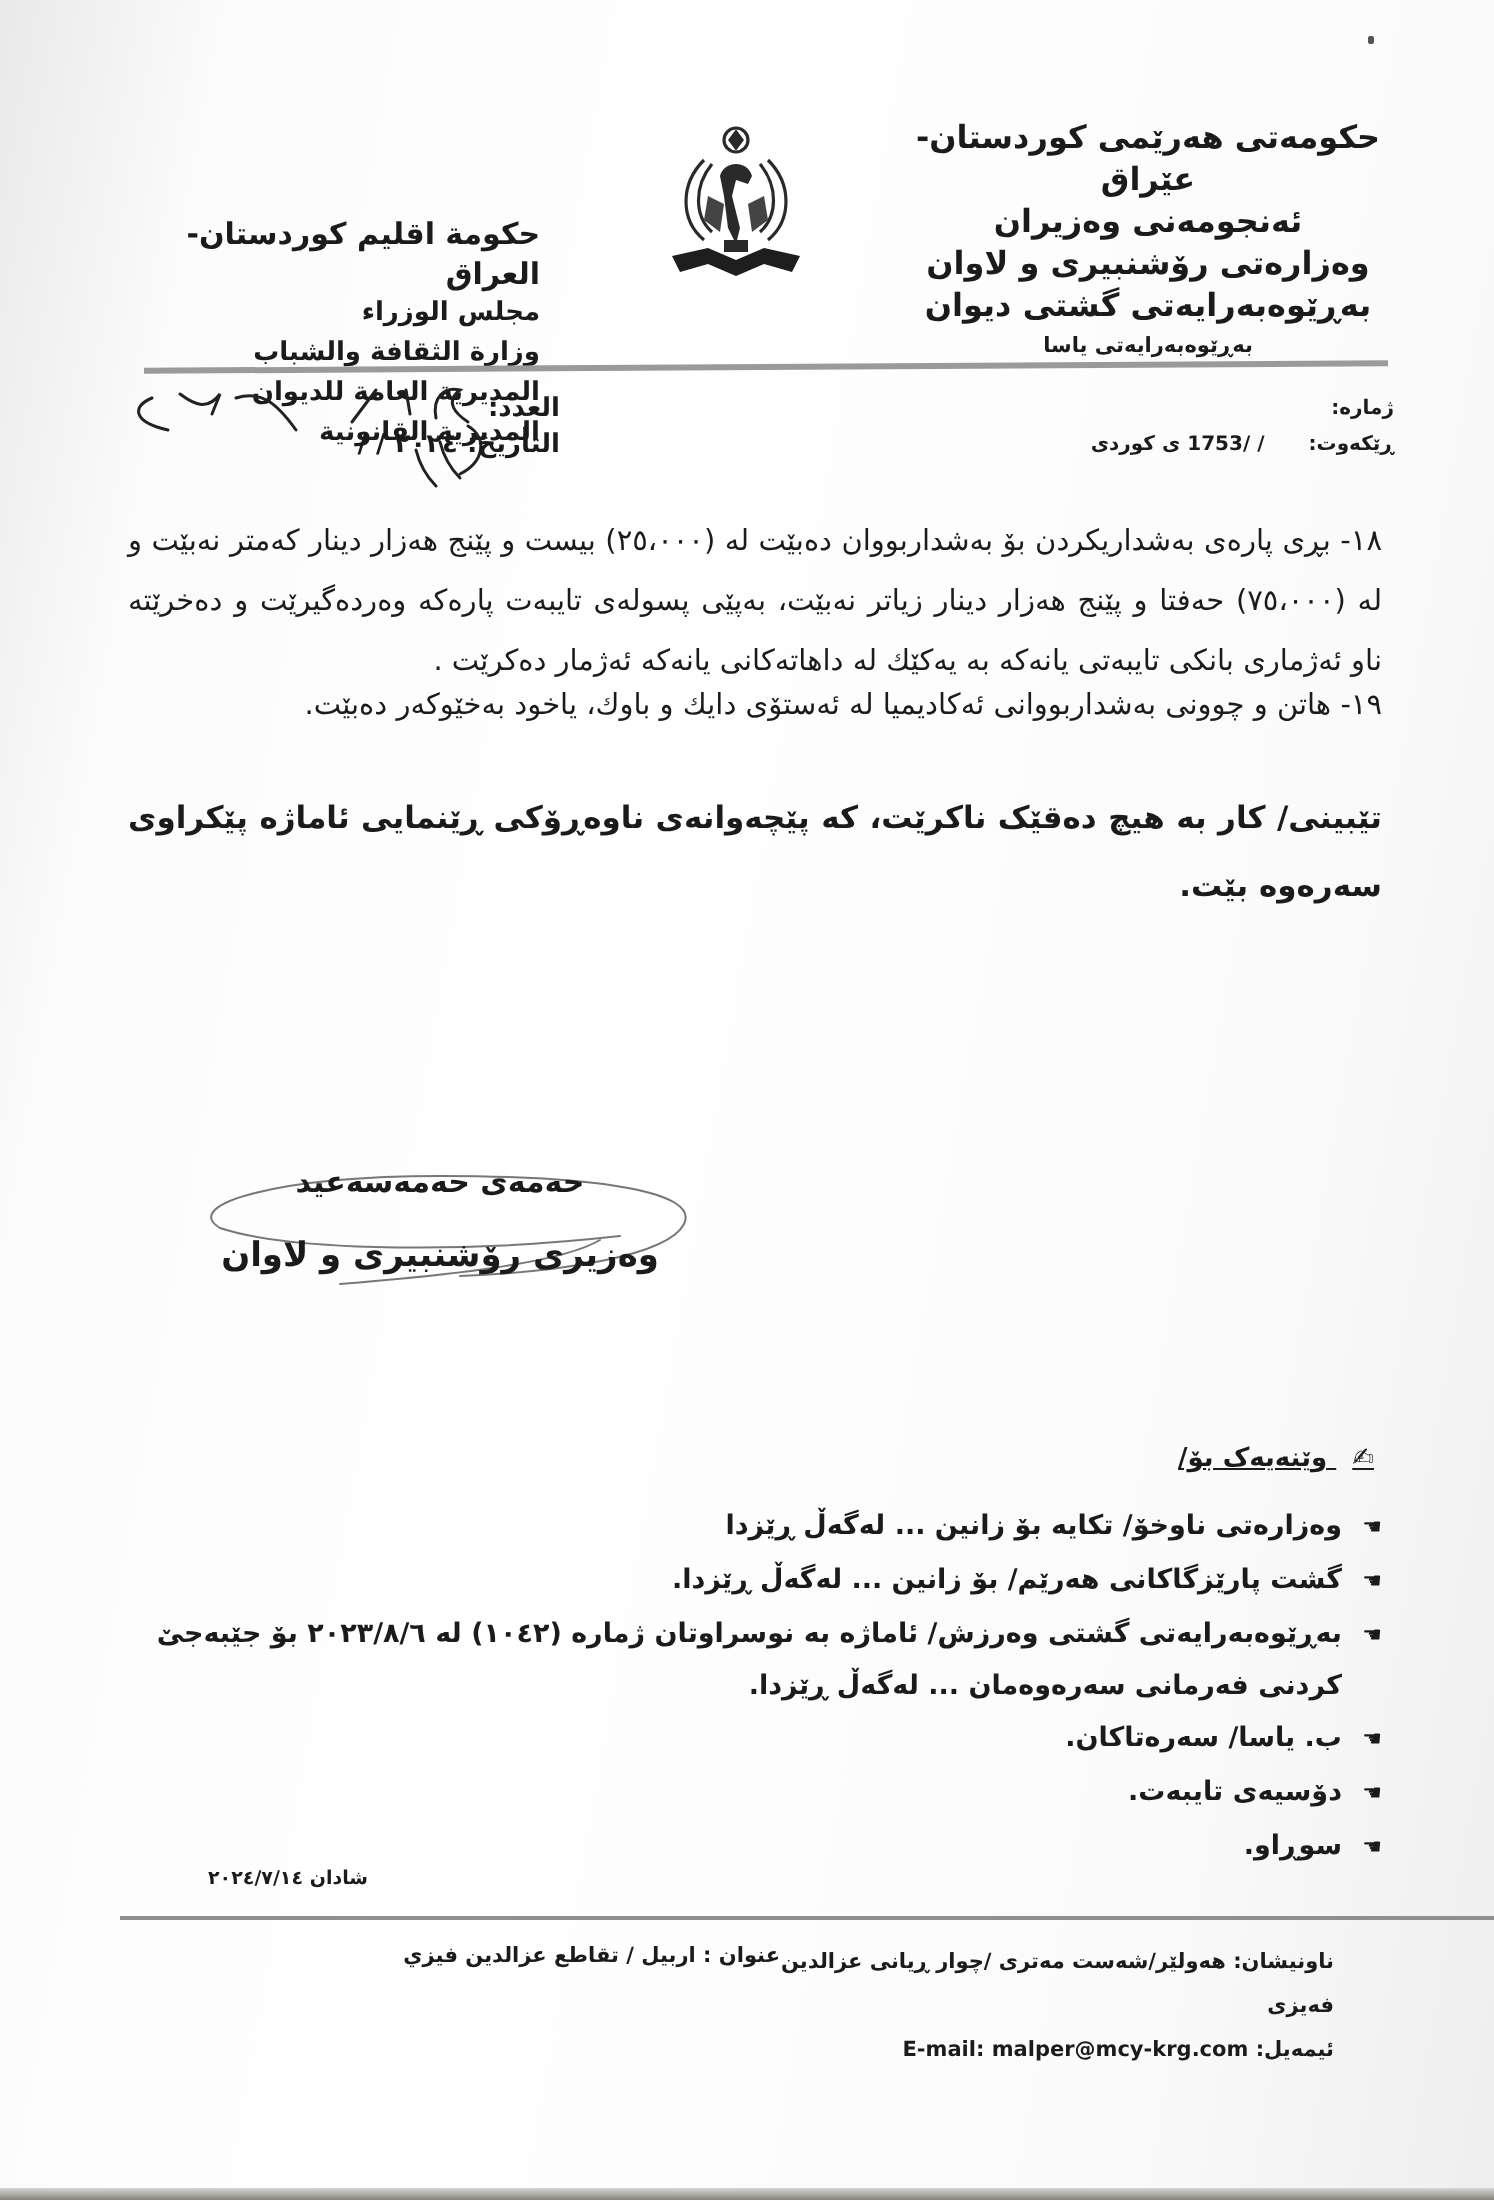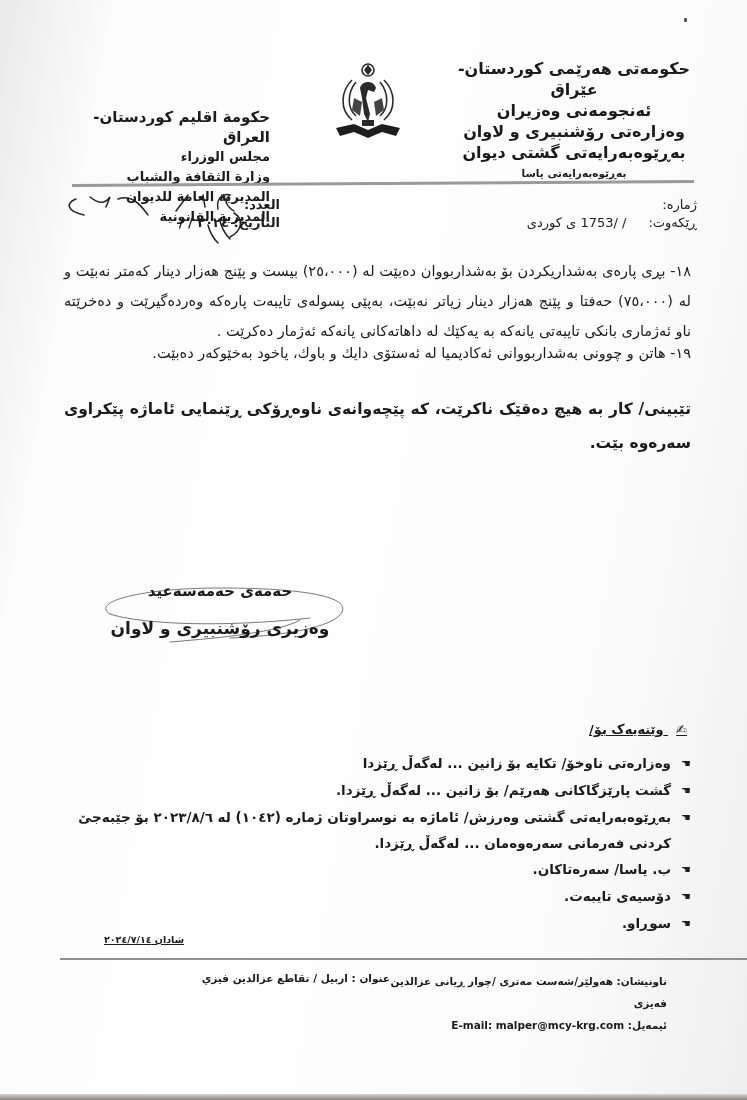--- a/index.html
+++ b/index.html
@@ -20,21 +20,21 @@
   .hdr-left { left: 70px; top: 62px; width: 200px; text-align: right; font-weight: bold; line-height: 20px; margin-top: 45px; }
   .hdr-left .l1 { font-size: 15px; }
   .hdr-left .lx { font-size: 13px; }
 
   .emblem { left: 318px; top: 58px; width: 100px; height: 86px; }
 
   .rule { left: 72px; width: 622px; height: 3px; background: #9a9a9a; }
   .rule.top { top: 182px; transform: rotate(-0.35deg); }
   .rule.bottom { top: 958px; left: 60px; width: 690px; background: #8f8f8f; height: 2px; }
 
-  .ref-right { right: 50px; top: 196px; font-weight: normal; font-size: 13px; line-height: 18px; text-align: right; width: 260px; }
+  .ref-right { right: 50px; top: 196px; font-weight: bold; font-size: 10px; line-height: 18px; text-align: right; width: 260px; }
   .ref-right .row { display: flex; justify-content: flex-start; gap: 22px; }
 
   .ref-left { left: 160px; top: 196px; font-weight: bold; font-size: 13px; line-height: 18px; width: 120px; text-align: right; }
   .handwriting { left: 58px; top: 185px; width: 200px; height: 70px; }
 
   .body-text { right: 56px; left: 64px; font-size: 14.5px; line-height: 30px; text-align: justify; }
   .p18 { top: 256px; }
   .p19 { top: 338px; }
   .note { top: 392px; right: 56px; left: 64px; font-size: 15.5px; font-weight: bold; line-height: 34px; text-align: justify; }
 
@@ -42,21 +42,21 @@
   .sig-name { left: 110px; top: 582px; width: 220px; text-align: center; font-weight: bold; font-size: 15px; }
   .sig-title { left: 100px; top: 618px; width: 240px; text-align: center; font-weight: bold; font-size: 17px; }
 
   .cc-title { right: 60px; top: 722px; font-size: 13px; font-weight: bold; text-decoration: underline; }
   .cc-title .hand { margin-left: 8px; font-size: 13px; }
   .cc-list { right: 54px; top: 750px; left: 62px; font-size: 13.5px; font-weight: bold; line-height: 26px; }
   .cc-item { display: flex; align-items: flex-start; gap: 8px; }
   .cc-item .bullet { font-size: 11px; width: 14px; flex: 0 0 14px; text-align: center; margin-top: 1px; }
   .cc-item.wrap { line-height: 26px; }
 
-  .date-note { left: 104px; top: 934px; font-size: 9.5px; font-weight: bold; text-decoration: underline; }
+  .date-note { left: 104px; top: 934px; font-size: 9.5px; font-weight: bold; }
 
   .footer-right { right: 80px; top: 970px; font-size: 10.5px; font-weight: bold; line-height: 22px; text-align: right; width: 300px; }
   .footer-left { left: 200px; top: 972px; font-size: 10.5px; font-weight: bold; width: 190px; text-align: right; }
   .email { direction: ltr; unicode-bidi: embed; }
 
   .shadow-bottom { left: 0; right: 0; bottom: 0; height: 6px; background: linear-gradient(180deg, #d6d6d6, #8a8178); }
   .dot-top { right: 60px; top: 18px; width: 3px; height: 4px; background: #555; border-radius: 1px; }
 </style>
 </head>
 <body>

